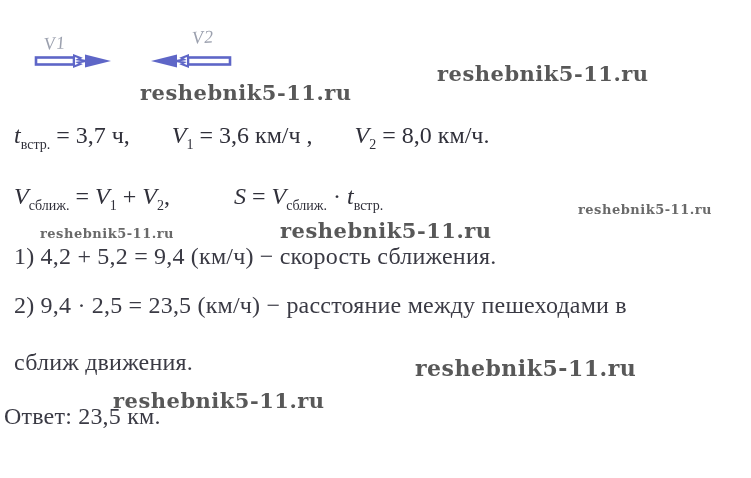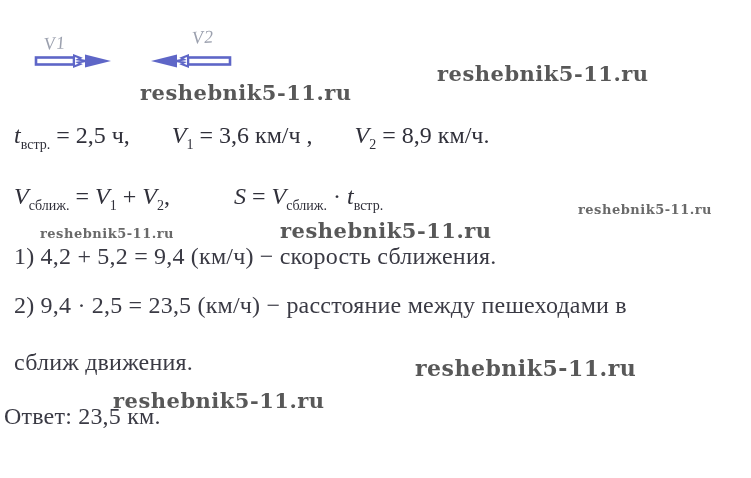--- a/index.html
+++ b/index.html
@@ -96,23 +96,23 @@
 
 <span class="abs wm wm-1">reshebnik5-11.ru</span>
 <span class="abs wm wm-2">reshebnik5-11.ru</span>
 <span class="abs wm wm-3">reshebnik5-11.ru</span>
 <span class="abs wm wm-4">reshebnik5-11.ru</span>
 <span class="abs wm wm-5">reshebnik5-11.ru</span>
 <span class="abs wm wm-6">reshebnik5-11.ru</span>
 <span class="abs wm wm-7">reshebnik5-11.ru</span>
 
 <div class="abs math line-given">
-  <span class="grp gap36"><span class="var">t</span><sub>встр.</sub><span> = 2,5 ч,</span></span>
+  <span class="grp gap36"><span class="var">t</span><sub>встр.</sub><span> = 3,7 ч,</span></span>
   <span class="grp gap36"><span class="var">V</span><sub>1</sub><span> = 3,6 км/ч ,</span></span>
-  <span class="grp"><span class="var">V</span><sub>2</sub><span> = 8,9 км/ч.</span></span>
+  <span class="grp"><span class="var">V</span><sub>2</sub><span> = 8,0 км/ч.</span></span>
 </div>
 
 <div class="abs math line-formulas">
   <span class="grp gap50"><span class="var">V</span><sub>сближ.</sub><span> = </span><span class="var">V</span><sub>1</sub><span> + </span><span class="var">V</span><sub>2</sub><span>,</span></span>
   <span class="grp"><span class="var">S</span><span> = </span><span class="var">V</span><sub>сближ.</sub><span> · </span><span class="var">t</span><sub>встр.</sub></span>
 </div>
 
 <div class="abs sol sol-1">1) 4,2 + 5,2 = 9,4 (км/ч) − скорость сближения.</div>
 <div class="abs sol sol-2">2) 9,4 · 2,5 = 23,5 (км/ч) − расстояние между пешеходами в</div>
 <div class="abs sol sol-3">сближ движения.</div>

